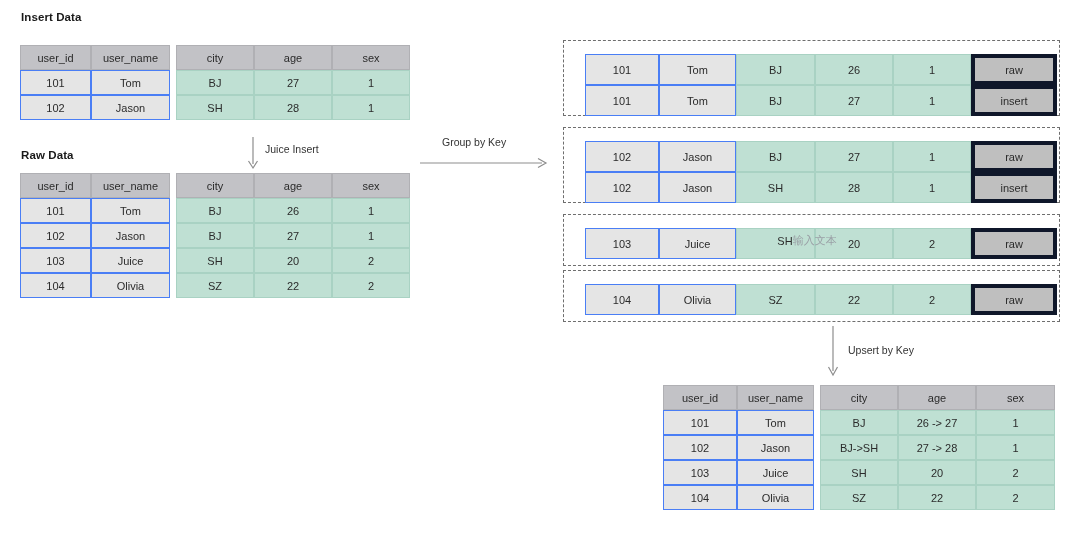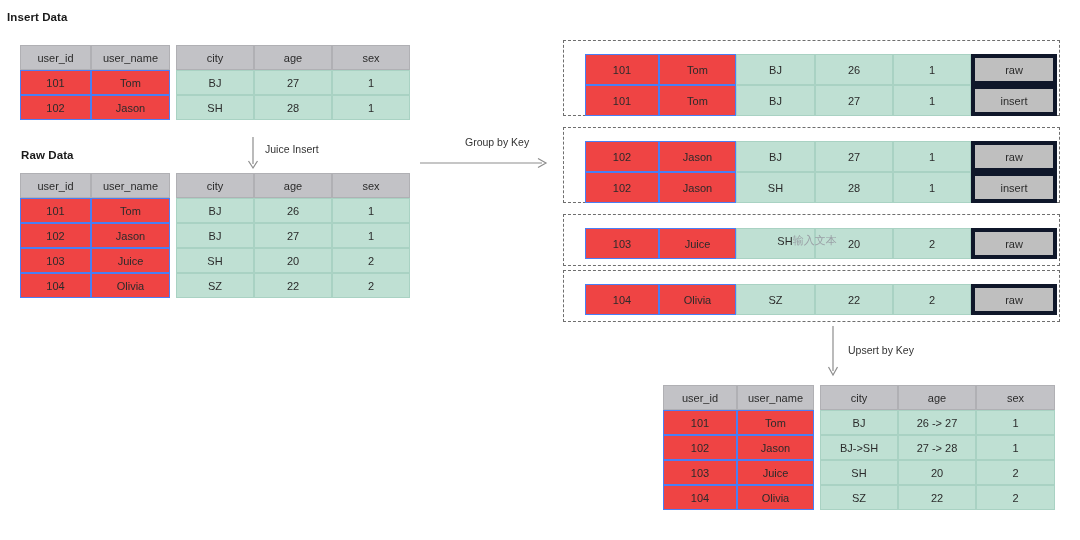--- a/index.html
+++ b/index.html
@@ -37,21 +37,21 @@
   }
   
   .th{
     background:#c2c2c6;
     border:1px solid #b0b0b4;
     color:#3a3a3a;
     margin-top:37px;
   }
   
   .kc{
-    background:#ef4444;
+    background:#e5e5e5;
     border:1px solid #4a7ef5;
   }
   
   .vc{
     background:#bfe0d3;
     border:1px solid #a9d2c3;
   }
   
   .tc{
     background:#bfbfbf;
@@ -80,21 +80,21 @@
   .arrow-label{
     font-size:10.5px;
     color:#333;
     white-space:nowrap;
   }
   svg{display:block;overflow:visible;}
 </style>
 </head>
 <body>
 
-<div class="abs heading" style="left:7px;top:11px;">Insert Data</div>
+<div class="abs heading" style="left:21px;top:11px;">Insert Data</div>
 
 <table class="tbl abs" style="left:20px;top:45px;">
   <tbody>
       <tr>
     <td class="th" style="width:69px">user_id</td>
     <td class="th" style="width:77px">user_name</td>
     <td class="spacer"></td>
     <td class="th" style="width:76px">city</td>
     <td class="th" style="width:76px">age</td>
     <td class="th" style="width:76px">sex</td>
@@ -168,21 +168,21 @@
 <svg class="abs" style="left:243px;top:137px;" width="20" height="34" viewBox="0 0 20 34">
   <line x1="10" y1="0" x2="10" y2="27" stroke="#8d8d8d" stroke-width="1.2"></line>
   <polyline points="5.5,24 10,31 14.5,24" fill="none" stroke="#8d8d8d" stroke-width="1.2"></polyline>
 </svg>
 <div class="abs arrow-label" style="left:265px;top:143px;">Juice Insert</div>
 
 <svg class="abs" style="left:420px;top:150px;" width="130" height="20" viewBox="0 0 130 20">
   <line x1="0" y1="13" x2="122" y2="13" stroke="#8d8d8d" stroke-width="1.2"></line>
   <polyline points="118,8.5 126,13 118,17.5" fill="none" stroke="#8d8d8d" stroke-width="1.2"></polyline>
 </svg>
-<div class="abs arrow-label" style="left:465px;top:136px;text-align:right;">Group by Key</div>
+<div class="abs arrow-label" style="left:442px;top:136px;text-align:right;">Group by Key</div>
 
 <div class="abs groupbox" style="left:563px;top:40px;width:497px;height:76px;"></div>
 <table class="tbl abs" style="left:585px;top:54px;">
   <tbody>
       <tr>
     <td class="kc" style="width:72px">101</td>
     <td class="kc" style="width:75px">Tom</td>
     <td class="vc" style="width:77px">BJ</td>
     <td class="vc" style="width:76px">26</td>
     <td class="vc" style="width:76px">1</td>

